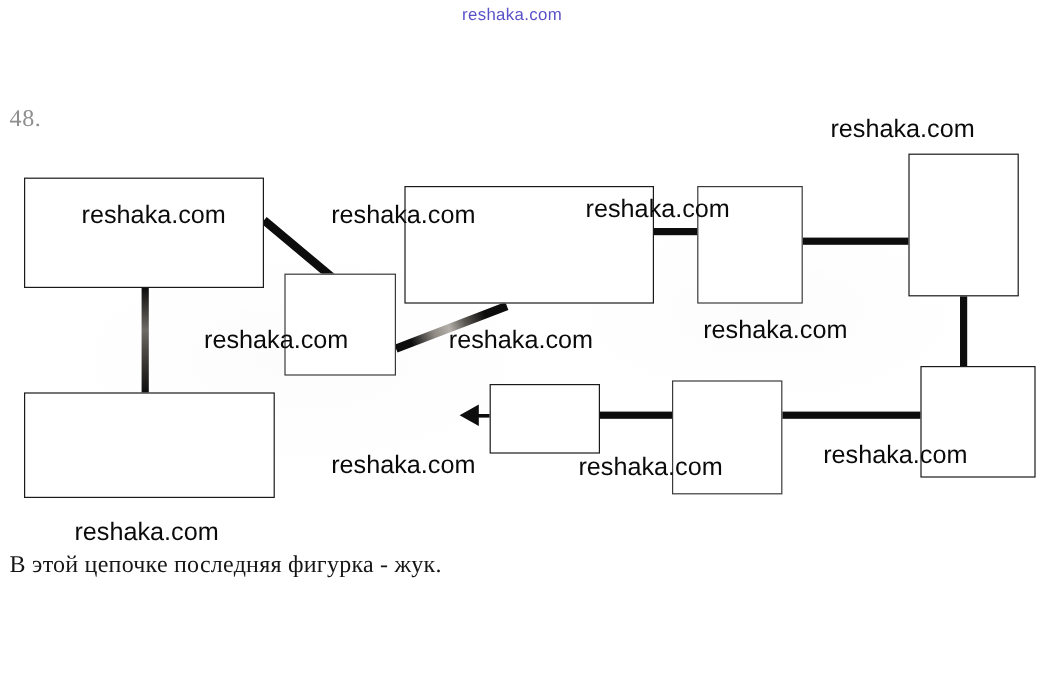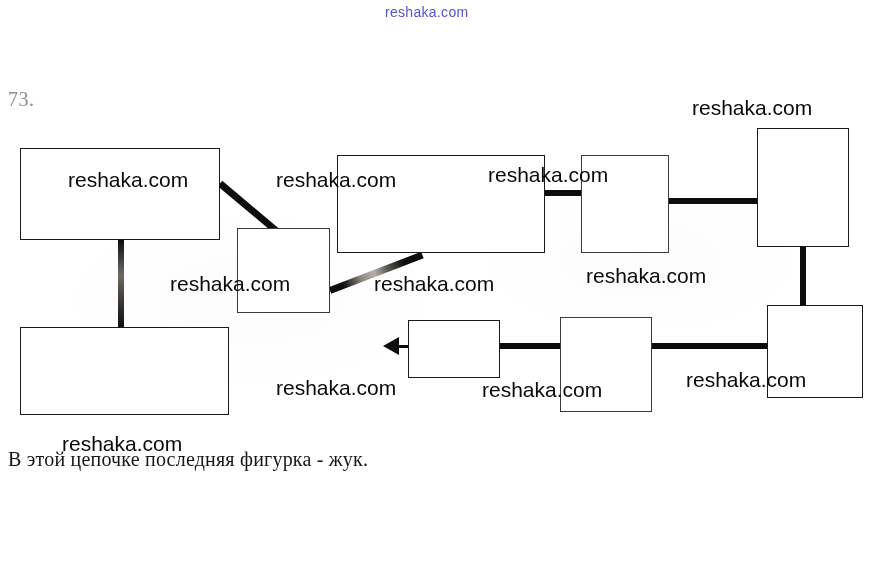--- a/index.html
+++ b/index.html
@@ -92,38 +92,38 @@
     color: #4b43c4;
     white-space: nowrap;
     letter-spacing: 0.3px;
     opacity: 0.92;
   }
 
   
   .caption {
     position: absolute;
     left: 8px;
-    top: 448px;
+    top: 460px;
     font-family: "Liberation Serif", serif;
     font-size: 20px;
     color: #161616;
     white-space: nowrap;
     letter-spacing: 0.2px;
   }
 </style>
 </head>
 <body>
 
 <div id="page">
 
   <div class="paper-tint"></div>
 
   <div class="wm-top">reshaka.com</div>
 
-  <div class="ex-number">73.</div>
+  <div class="ex-number">48.</div>
 
   <div class="conn v soft" style="left:118px; top:240px; height:88px;"></div>
 
   <div class="conn diag" style="left:220px; top:180px; width:74px; transform: rotate(40deg);"></div>
 
   <div class="conn diag worn" style="left:330px; top:287px; width:99px; transform: rotate(-21deg);"></div>
 
   <div class="conn h" style="left:545px; top:190px; width:38px;"></div>
 
   <div class="conn h" style="left:669px; top:198px; width:92px;"></div>

